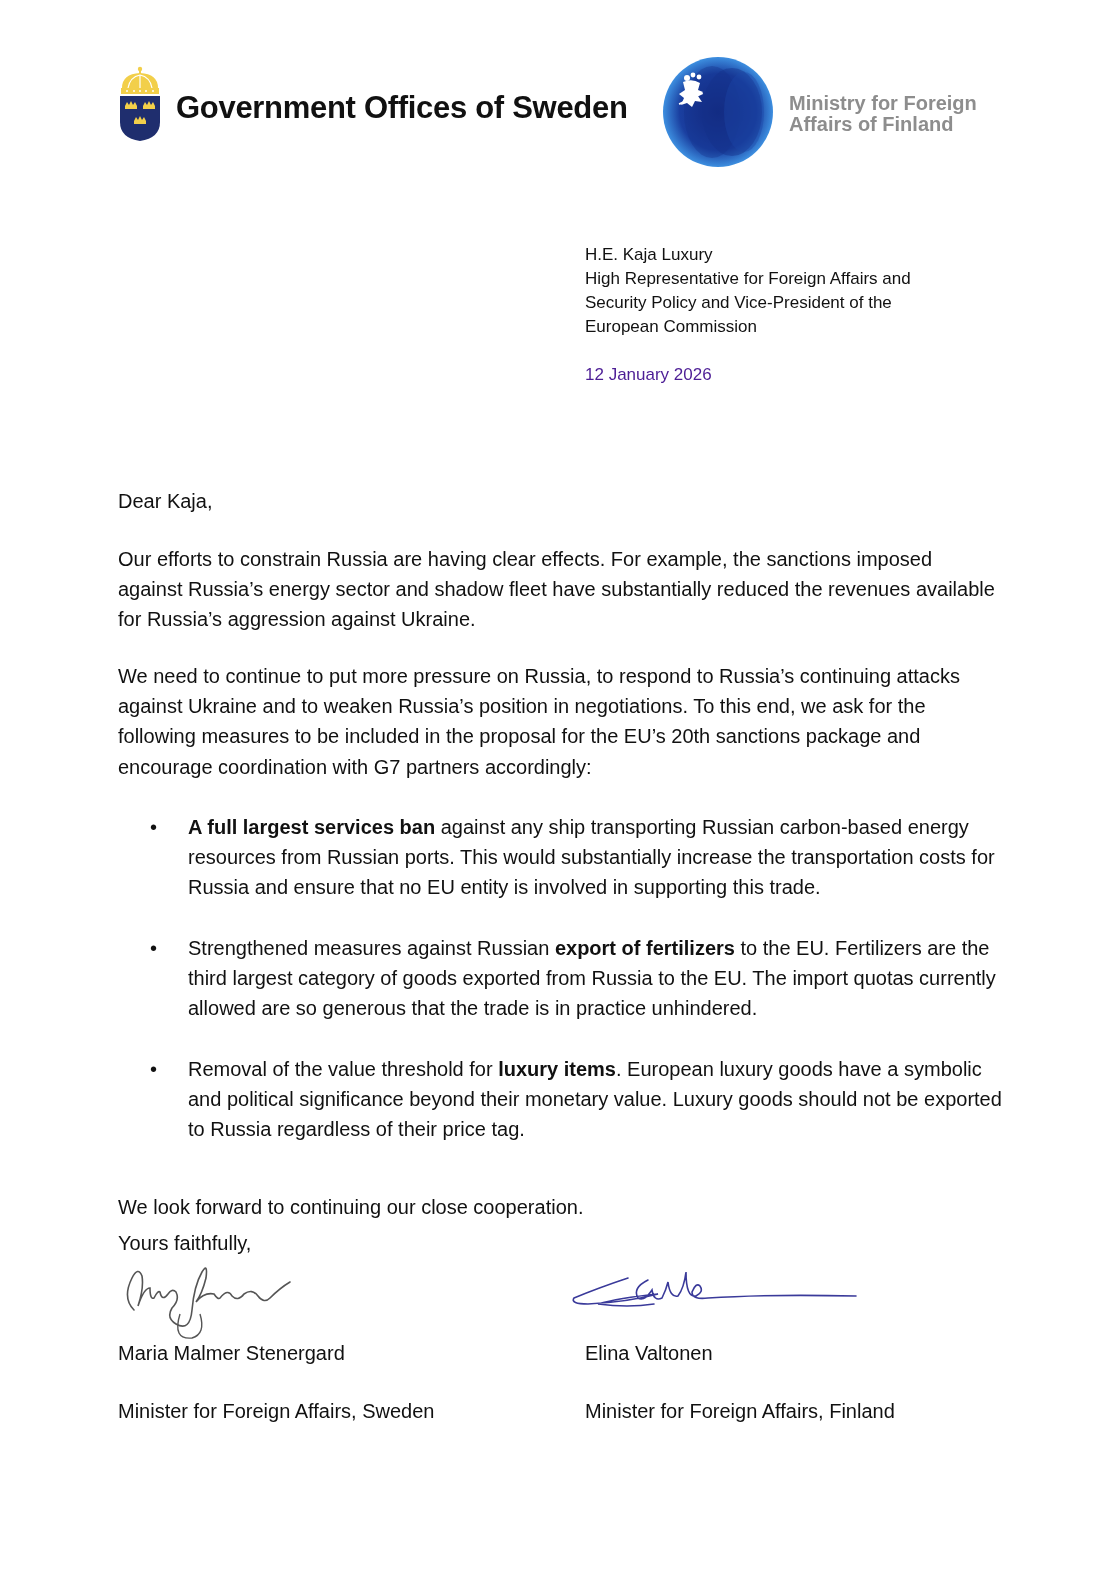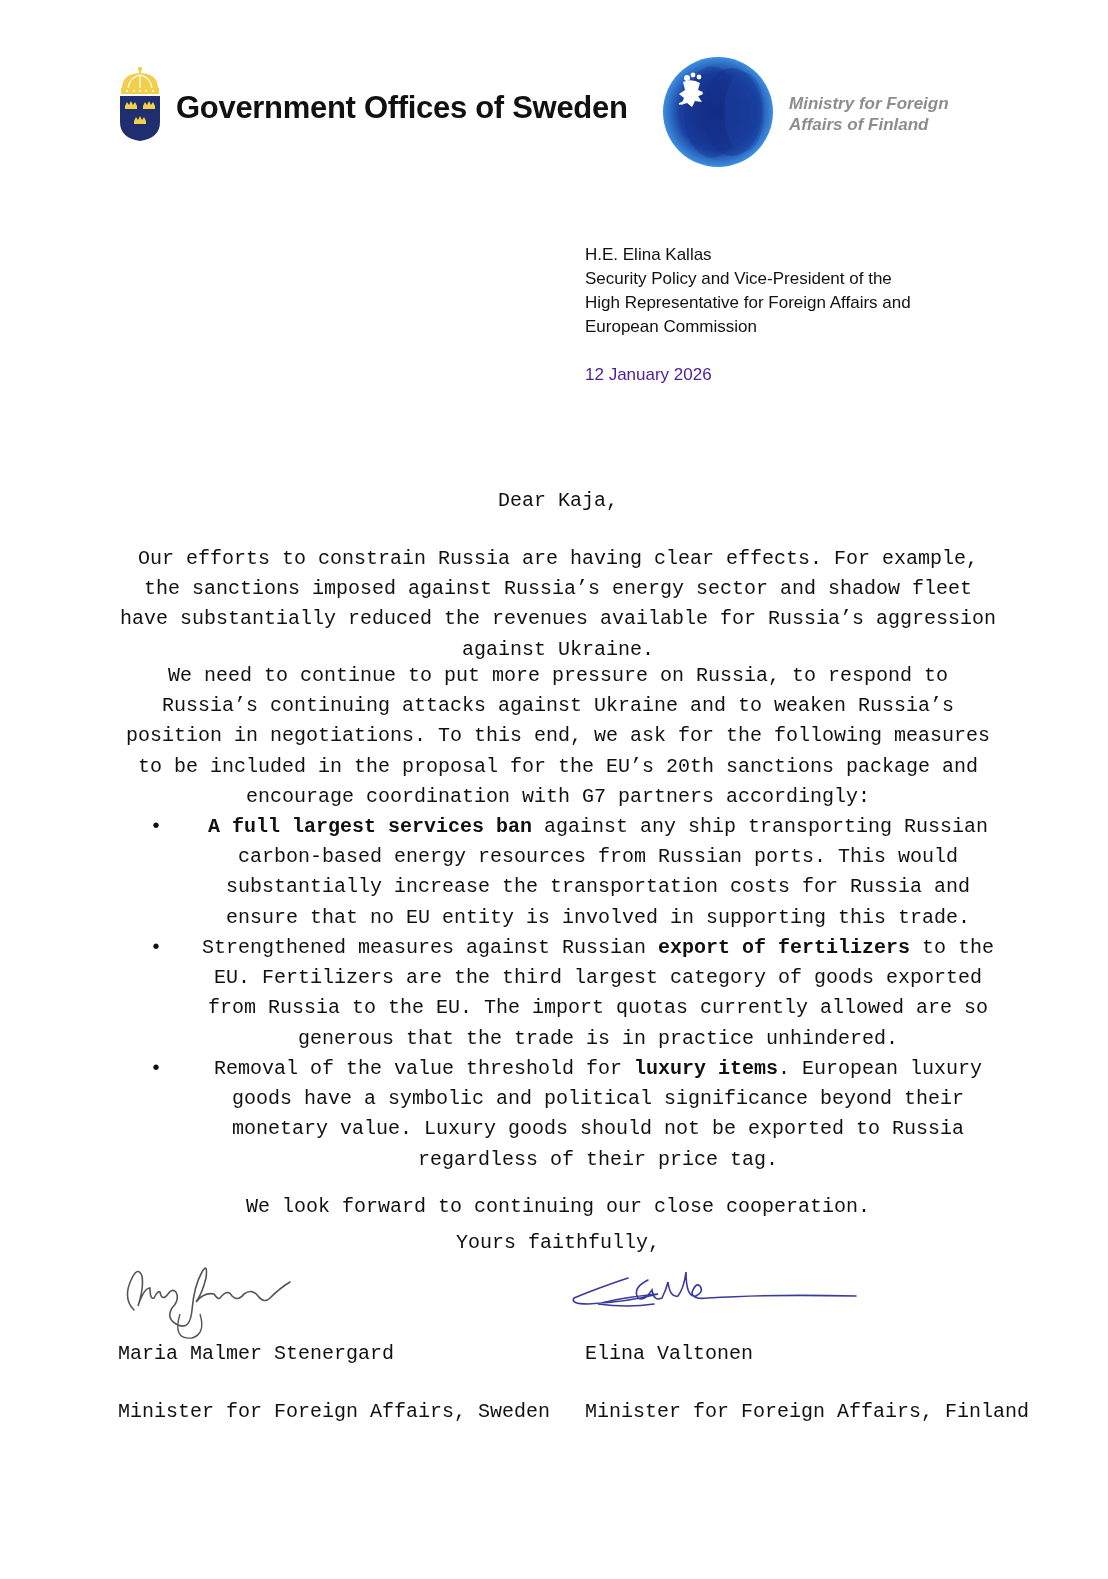--- a/index.html
+++ b/index.html
@@ -1,27 +1,27 @@
 <!DOCTYPE html>
 <html><head>
 <meta charset="utf-8">
 <style>
   html, body { margin:0; padding:0; background:#ffffff; }
   body { width:1108px; height:1579px; position:relative; overflow:hidden; color:#111; }
-  .serif { font-family: Liberation Mono, monospace; text-align: center; }
+  .serif { font-family: Liberation Sans, sans-serif; }
   .sans { font-family: "Liberation Sans", "DejaVu Sans", sans-serif; }
   .abs { position:absolute; }
 
   
   #se-logo { left:118px; top:66px; width:44px; height:76px; }
   #se-name { left:176px; top:90px; font-size:31px; font-weight:bold; letter-spacing:-0.3px; color:#111; white-space:nowrap; }
 
   
   #fi-logo { left:662px; top:56px; width:112px; height:112px; }
-  #fi-name { left:789px; top:93px; font-size:17px; font-weight:bold; color:#8d8d8d; line-height:21px;font-style:italic; }
+  #fi-name { left:789px; top:93px; font-size:20px; font-weight:bold; color:#8d8d8d; line-height:21px; }
 
   
   #recipient { left:585px; top:243px; font-size:17px; line-height:24px; color:#111; }
   #date { left:585px; top:365px; font-size:17px; color:#4c1d95; }
 
   
   .para { left:118px; width:880px; font-size:20px; line-height:30.2px; color:#111; }
   #salutation { top:486px; }
   #p1 { top:544px; }
   #p2 { top:661px; }
@@ -90,23 +90,23 @@
     <path d="M21 26 Q30 22 38 27 L36 34 L41 36 L36 40 L40 46 L33 45 L30 51 L25 47 L19 49 L22 42 L17 38 L23 34 Z"></path>
     <rect x="16" y="42" width="26" height="2" transform="rotate(-25 28 43)"></rect>
   </g>
 </svg>
 <div id="fi-name" class="abs sans">
   <div>Ministry for Foreign</div>
   <div>Affairs of Finland</div>
 </div>
 
 <div id="recipient" class="abs sans">
-  <div>H.E. Elina Kallas</div>
+  <div>H.E. Kaja Luxury</div>
+  <div>High Representative for Foreign Affairs and</div>
   <div>Security Policy and Vice-President of the</div>
-  <div>High Representative for Foreign Affairs and</div>
   <div>European Commission</div>
 </div>
 <div id="date" class="abs sans">12 January 2026</div>
 
 <div id="salutation" class="abs serif para">Dear Kaja,</div>
 <div id="p1" class="abs serif para">Our efforts to constrain Russia are having clear effects. For example, the sanctions imposed against Russia’s energy sector and shadow fleet have substantially reduced the revenues available for Russia’s aggression against Ukraine.</div>
 <div id="p2" class="abs serif para">We need to continue to put more pressure on Russia, to respond to Russia’s continuing attacks against Ukraine and to weaken Russia’s position in negotiations. To this end, we ask for the following measures to be included in the proposal for the EU’s 20th sanctions package and encourage coordination with G7 partners accordingly:</div>
 
 <div id="b1" class="abs serif bullet">
   <span class="dot">•</span>

